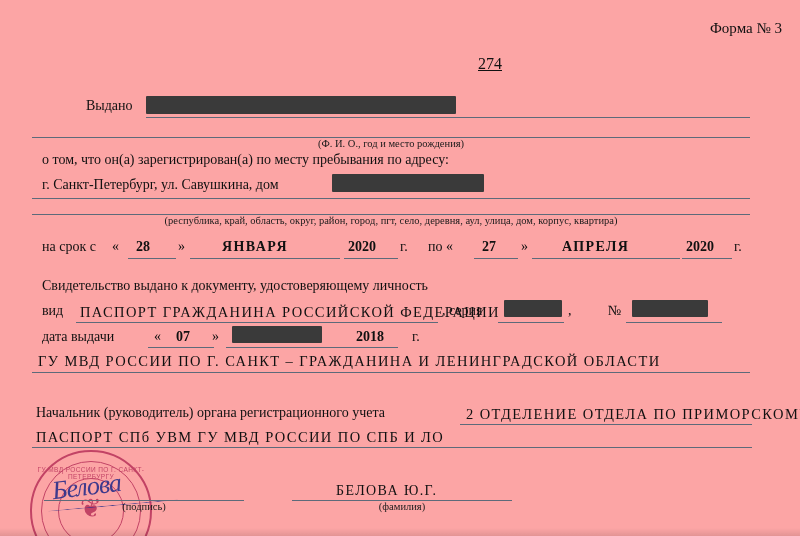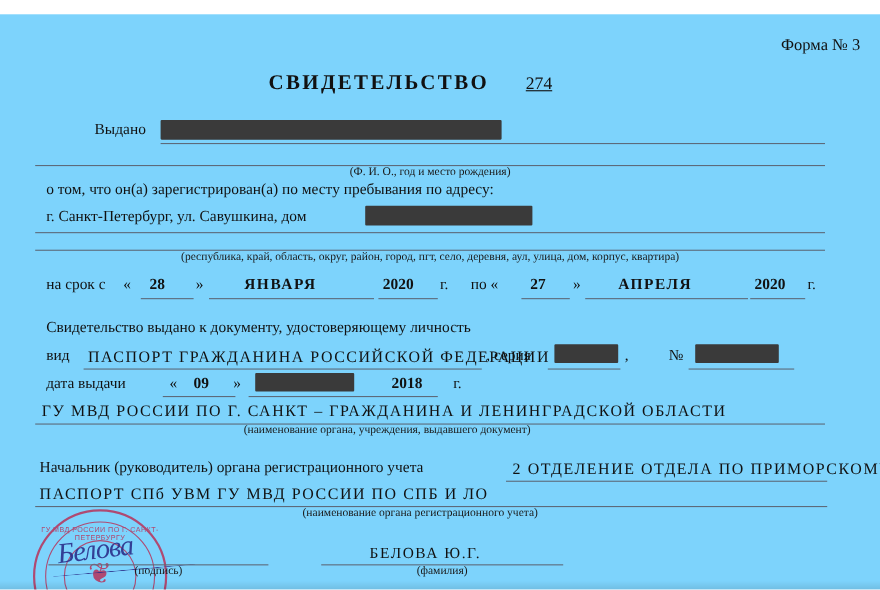--- a/index.html
+++ b/index.html
@@ -11,22 +11,21 @@
     width: 800px;
     height: 536px;
     position: relative;
     font-family: "Liberation Serif", "DejaVu Serif", serif;
     color: #111;
     overflow: hidden;
   }
   .page {
     position: absolute;
     inset: 0;
-    background: #7dd3fc;
-    margin-top: 13px;
+    background: #fca5a5;
   }
   .line {
     position: absolute;
     border-bottom: 1px solid #5d6a7a;
     height: 0;
   }
   .redact {
     position: absolute;
     background: #3a3a3a;
     border-radius: 1px;
@@ -114,21 +113,20 @@
     background: linear-gradient(to bottom, rgba(0,0,0,0) 0%, rgba(0,0,0,.10) 100%);
   }
 </style>
 </head>
 <body>
 
 <div class="page">
 
   <div class="txt t-form" style="right:18px; top:20px;">Форма № 3</div>
 
-  <div class="txt t-title t-bold" style="left:244px; top:52px;">СВИДЕТЕЛЬСТВО</div>
   <div class="txt t-num" style="left:478px; top:55px; text-decoration:underline;">274</div>
 
 
   <div class="txt t-body" style="left:86px; top:98px;">Выдано</div>
   <div class="redact" style="left:146px; top:96px; width:310px; height:18px;"></div>
   <div class="line" style="left:146px; top:117px; width:604px;"></div>
 
   <div class="line" style="left:32px; top:137px; width:718px;"></div>
   <div class="txt t-body" style="left:42px; top:152px;">о том, что он(а) зарегистрирован(а) по месту пребывания по адресу:</div>
 
@@ -170,39 +168,37 @@
   <div class="redact" style="left:504px; top:300px; width:58px; height:17px;"></div>
   <div class="txt t-body" style="left:568px; top:303px;">,</div>
   <div class="txt t-body" style="left:608px; top:303px;">№</div>
   <div class="redact" style="left:632px; top:300px; width:76px; height:17px;"></div>
   <div class="line" style="left:76px; top:322px; width:362px;"></div>
   <div class="line" style="left:498px; top:322px; width:66px;"></div>
   <div class="line" style="left:626px; top:322px; width:96px;"></div>
 
   <div class="txt t-body" style="left:42px; top:329px;">дата выдачи</div>
   <div class="txt t-body" style="left:154px; top:329px;">«</div>
-  <div class="txt t-body t-bold" style="left:176px; top:329px;">09</div>
+  <div class="txt t-body t-bold" style="left:176px; top:329px;">07</div>
   <div class="txt t-body" style="left:212px; top:329px;">»</div>
   <div class="redact" style="left:232px; top:326px; width:90px; height:17px;"></div>
   <div class="txt t-body t-bold" style="left:356px; top:329px;">2018</div>
   <div class="txt t-body" style="left:412px; top:329px;">г.</div>
   <div class="line" style="left:148px; top:347px; width:66px;"></div>
   <div class="line" style="left:226px; top:347px; width:172px;"></div>
 
   <div class="txt t-bodysm t-sp" style="left:38px; top:353px;">ГУ  МВД  РОССИИ  ПО  Г. САНКТ – ГРАЖДАНИНА  И  ЛЕНИНГРАДСКОЙ ОБЛАСТИ</div>
   <div class="line" style="left:32px; top:372px; width:718px;"></div>
-  <div class="txt t-hint center" style="left:32px; top:373px; width:640px;">(наименование органа, учреждения, выдавшего документ)</div>
 
   <div class="txt t-body" style="left:36px; top:405px;">Начальник (руководитель) органа регистрационного учета</div>
   <div class="txt t-bodysm t-sp" style="left:466px; top:406px;">2 ОТДЕЛЕНИЕ ОТДЕЛА  ПО ПРИМОРСКОМУ</div>
   <div class="line" style="left:460px; top:424px; width:292px;"></div>
 
   <div class="txt t-bodysm t-sp" style="left:36px; top:429px;">ПАСПОРТ СПб УВМ  ГУ  МВД  РОССИИ  ПО СПБ  И  ЛО</div>
   <div class="line" style="left:32px; top:447px; width:720px;"></div>
-  <div class="txt t-hint center" style="left:32px; top:448px; width:700px;">(наименование органа регистрационного учета)</div>
 
   <div class="stamp" style="left:30px; top:450px;">
     <div class="stamp-text" style="top:14px;">ГУ МВД РОССИИ ПО Г. САНКТ-ПЕТЕРБУРГУ</div>
     <div class="stamp-inner-emblem">❦</div>
 
   </div>
 
   <div class="signature" style="left:52px; top:472px;">Белова</div>
   <div class="sig-flourish" style="left:48px; top:505px; width:130px;"></div>
 

